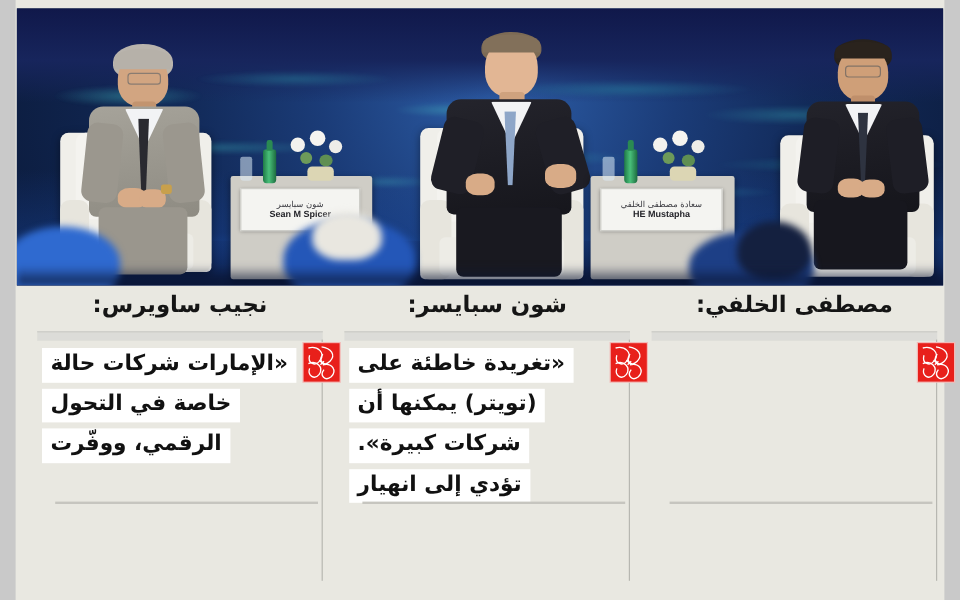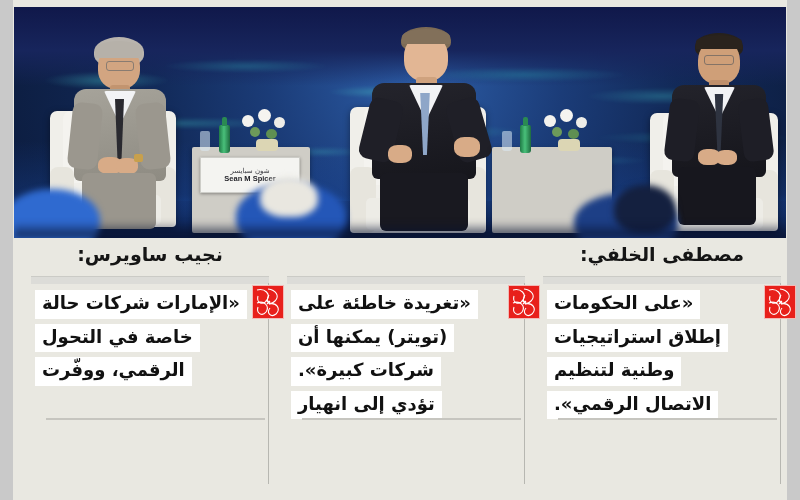--- a/index.html
+++ b/index.html
@@ -226,20 +226,24 @@
       <div class="flowers" style="left:222px;top:100px;width:58px;height:46px;">
         <div class="fl" style="left:6px;top:8px;width:12px;height:12px;background:#f3f2ee;"></div>
         <div class="fl" style="left:22px;top:2px;width:13px;height:13px;background:#f5f4f0;"></div>
         <div class="fl" style="left:38px;top:10px;width:11px;height:11px;background:#eeede8;"></div>
         <div class="fl" style="left:14px;top:20px;width:10px;height:10px;background:#6d9a5a;"></div>
         <div class="fl" style="left:30px;top:22px;width:11px;height:10px;background:#5f8f52;"></div>
         <div class="fl" style="left:20px;top:32px;width:22px;height:12px;background:#dcd6b4;border-radius:4px;"></div>
       </div>
 
       <div class="sidetable" style="left:478px;top:140px;width:120px;height:86px;"></div>
+      <div class="nameplate" style="left:486px;top:150px;width:100px;height:34px;">
+        <span class="np-ar">سعادة مصطفى الخلفي</span>
+        <span class="np-en">HE Mustapha</span>
+      </div>
       <div class="bottle" style="left:506px;top:118px;width:11px;height:28px;"></div>
       <div class="bottle-neck" style="left:509px;top:110px;width:5px;height:9px;"></div>
       <div class="glass" style="left:488px;top:124px;width:10px;height:20px;"></div>
       <div class="flowers" style="left:524px;top:100px;width:58px;height:46px;">
         <div class="fl" style="left:6px;top:8px;width:12px;height:12px;background:#f3f2ee;"></div>
         <div class="fl" style="left:22px;top:2px;width:13px;height:13px;background:#f5f4f0;"></div>
         <div class="fl" style="left:38px;top:10px;width:11px;height:11px;background:#eeede8;"></div>
         <div class="fl" style="left:14px;top:20px;width:10px;height:10px;background:#6d9a5a;"></div>
         <div class="fl" style="left:30px;top:22px;width:11px;height:10px;background:#5f8f52;"></div>
         <div class="fl" style="left:20px;top:32px;width:22px;height:12px;background:#dcd6b4;border-radius:4px;"></div>
@@ -274,20 +278,21 @@
         <div class="q-lines">
           <div class="q-line">«الإمارات شركات حالة</div>
           <div class="q-line">خاصة في التحول</div>
           <div class="q-line">الرقمي، ووفّرت</div>
         </div>
       </div>
       <div class="col-foot"></div>
     </div>
 
     <div class="col" style="left:274px;">
+      <div class="col-name">شون سبايسر:</div>
       <div class="col-rule"></div>
       <div class="col-body">
         <div class="logo">
           <svg viewBox="0 0 30 32" aria-hidden="true">
             <g fill="none" stroke="#ffffff" stroke-width="1.1">
               <path d="M4 4 C12 2, 18 8, 14 14 C10 20, 3 17, 5 10"></path>
               <path d="M15 3 C23 4, 27 10, 22 15 C17 20, 12 15, 16 9"></path>
               <path d="M4 17 C11 14, 17 20, 13 26 C9 31, 3 27, 5 21"></path>
               <path d="M16 18 C24 16, 28 23, 23 28 C18 32, 13 27, 17 22"></path>
               <path d="M13 14 L17 18 M14 18 L17 15"></path>
@@ -312,24 +317,18 @@
           <svg viewBox="0 0 30 32" aria-hidden="true">
             <g fill="none" stroke="#ffffff" stroke-width="1.1">
               <path d="M4 4 C12 2, 18 8, 14 14 C10 20, 3 17, 5 10"></path>
               <path d="M15 3 C23 4, 27 10, 22 15 C17 20, 12 15, 16 9"></path>
               <path d="M4 17 C11 14, 17 20, 13 26 C9 31, 3 27, 5 21"></path>
               <path d="M16 18 C24 16, 28 23, 23 28 C18 32, 13 27, 17 22"></path>
               <path d="M13 14 L17 18 M14 18 L17 15"></path>
             </g>
           </svg>
         </div>
-        <div class="q-lines">
-          <div class="q-line">«على الحكومات</div>
-          <div class="q-line">إطلاق استراتيجيات</div>
-          <div class="q-line">وطنية لتنظيم</div>
-          <div class="q-line">الاتصال الرقمي».</div>
-        </div>
       </div>
       <div class="col-foot"></div>
     </div>
 
   </div>
 </div>
 
 </body></html>

